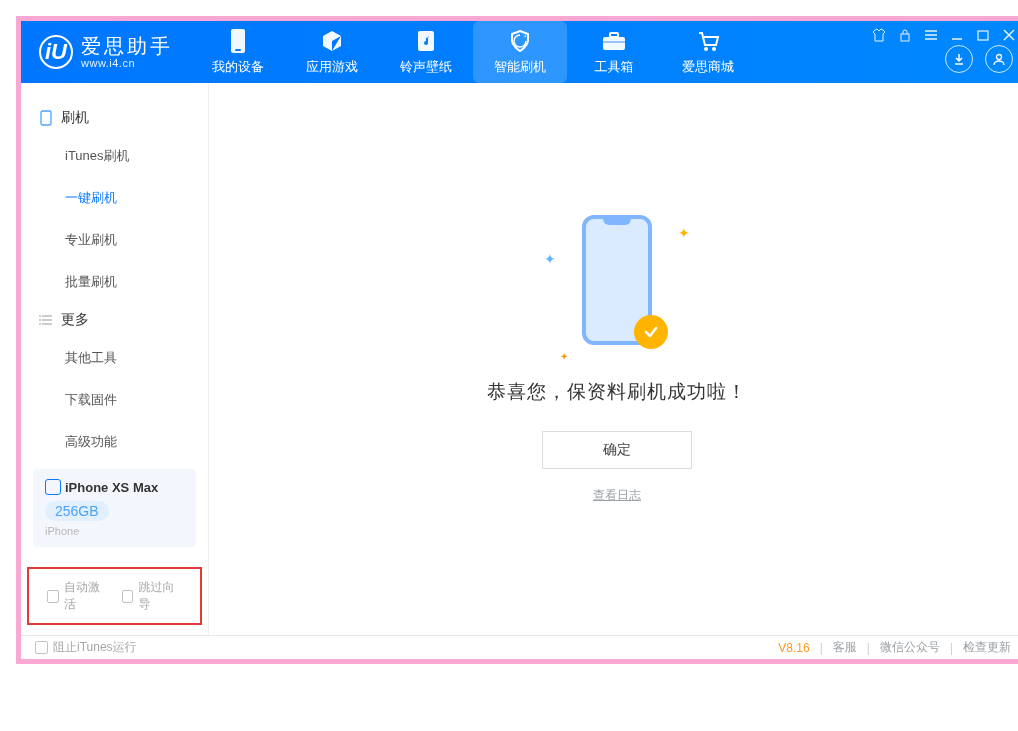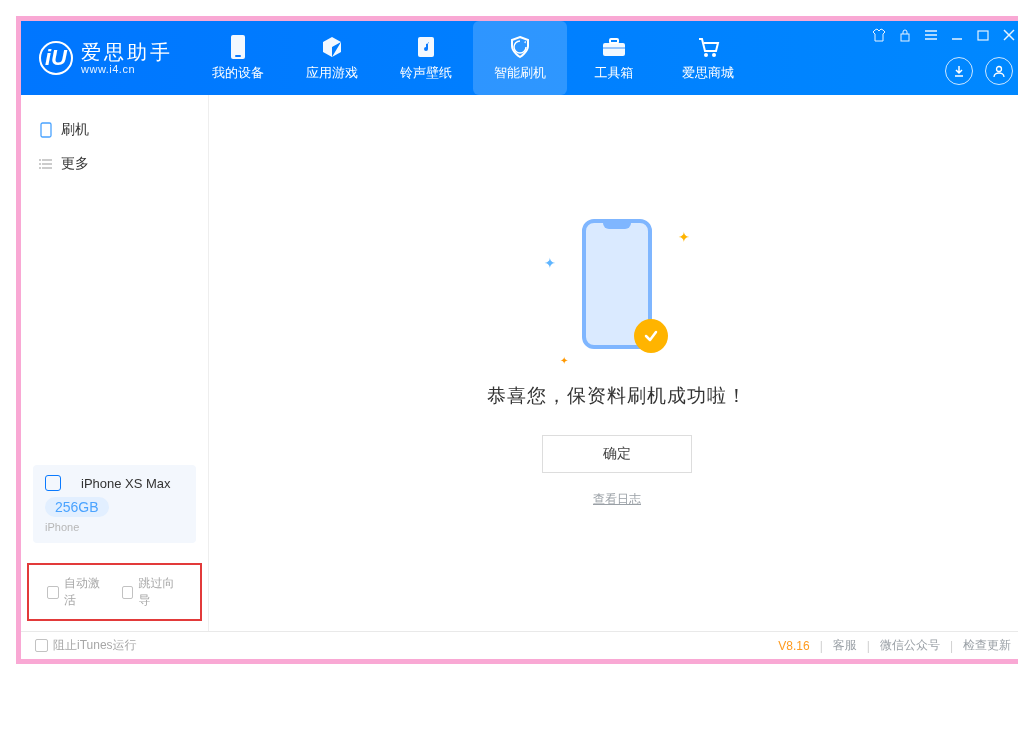--- a/index.html
+++ b/index.html
@@ -38,21 +38,21 @@
 .side-item { padding: 12px 0; font-size: 13px; color: #555; cursor: pointer; }
 .side-item.selected { color: #0a7aff; }
 
 .mode-card { margin: 6px 12px; background: #f3f7fd; border-radius: 4px; padding: 10px 12px; display: flex; align-items: center; gap: 8px; font-size: 13px; color: #333; }
 .mode-icon { width: 18px; height: 18px; border: 1.5px solid #0a7aff; border-radius: 50%; position: relative; }
 .mode-icon:before, .mode-icon:after { content: ""; position: absolute; width: 5px; height: 5px; background: #0a7aff; border-radius: 50%; }
 .mode-icon:before { left: 2px; top: 2px; }
 .mode-icon:after { right: 2px; bottom: 2px; }
 
 .device-card { margin: 6px 12px 6px; background: #f3f7fd; border-radius: 4px; padding: 10px 12px; font-size: 13px; }
-.device-card .dtop { display: flex; align-items: center; gap: 20px; font-weight: 400; color: #333; }
+.device-card .dtop { display: flex; align-items: center; gap: 4px; font-weight: 700; color: #333; }
 .device-card .dicon { width: 16px; height: 16px; border: 1.5px solid #0a7aff; border-radius: 3px; display: inline-block; }
 .device-card .badge { display: inline-block; margin-top: 6px; font-size: 14px; color: #4aa3ff; background: #e2efff; border-radius: 10px; padding: 2px 10px; }
 .device-card .dsub { margin-top: 4px; font-size: 11px; color: #b7b7b7; }
 
 .options-box { margin: 14px 6px 10px; border: 2px solid #e23a3a; padding: 10px 18px; display: flex; gap: 14px; align-items: center; }
 .chk { display: flex; align-items: center; gap: 5px; font-size: 12px; color: #a7a7a7; cursor: pointer; }
 .chk .box { width: 13px; height: 13px; border: 1px solid #c2c2c2; border-radius: 2px; display: inline-block; }
 
 
 .main { flex: 1; position: relative; display: flex; flex-direction: column; align-items: center; justify-content: center; }
@@ -206,35 +206,46 @@
 
     <div class="sidebar">
       <div class="sidebar-scroll">
         <div class="side-group">
           <span class="gicon">
               <svg width="12" height="16" viewBox="0 0 12 16">
                 <rect x="1" y="1" width="10" height="14" rx="1.5" fill="none" stroke="#4aa3ff" stroke-width="1.3"></rect>
               </svg>
             </span>
           <span>刷机</span>
+        </div>
+        <div class="side-items">
+          <div class="side-item">iTunes刷机</div>
+          <div class="side-item selected">一键刷机</div>
+          <div class="side-item">专业刷机</div>
+          <div class="side-item">批量刷机</div>
         </div>
 
         <div class="side-group">
           <span class="gicon">
               <svg width="14" height="12" viewBox="0 0 14 12">
                 <line x1="3" y1="2" x2="13" y2="2" stroke="#bbb" stroke-width="1.5"></line>
                 <line x1="3" y1="6" x2="13" y2="6" stroke="#bbb" stroke-width="1.5"></line>
                 <line x1="3" y1="10" x2="13" y2="10" stroke="#bbb" stroke-width="1.5"></line>
                 <circle cx="1" cy="2" r="1" fill="#bbb"></circle>
                 <circle cx="1" cy="6" r="1" fill="#bbb"></circle>
                 <circle cx="1" cy="10" r="1" fill="#bbb"></circle>
               </svg>
             </span>
           <span>更多</span>
         </div>
+        <div class="side-items">
+          <div class="side-item">其他工具</div>
+          <div class="side-item">下载固件</div>
+          <div class="side-item">高级功能</div>
+        </div>
       </div>
 
 
       <div class="device-card">
         <div class="dtop">
           <span class="dicon"></span>
           <span>iPhone XS Max</span>
         </div>
         <span class="badge">256GB</span>
         <div class="dsub">iPhone</div>

